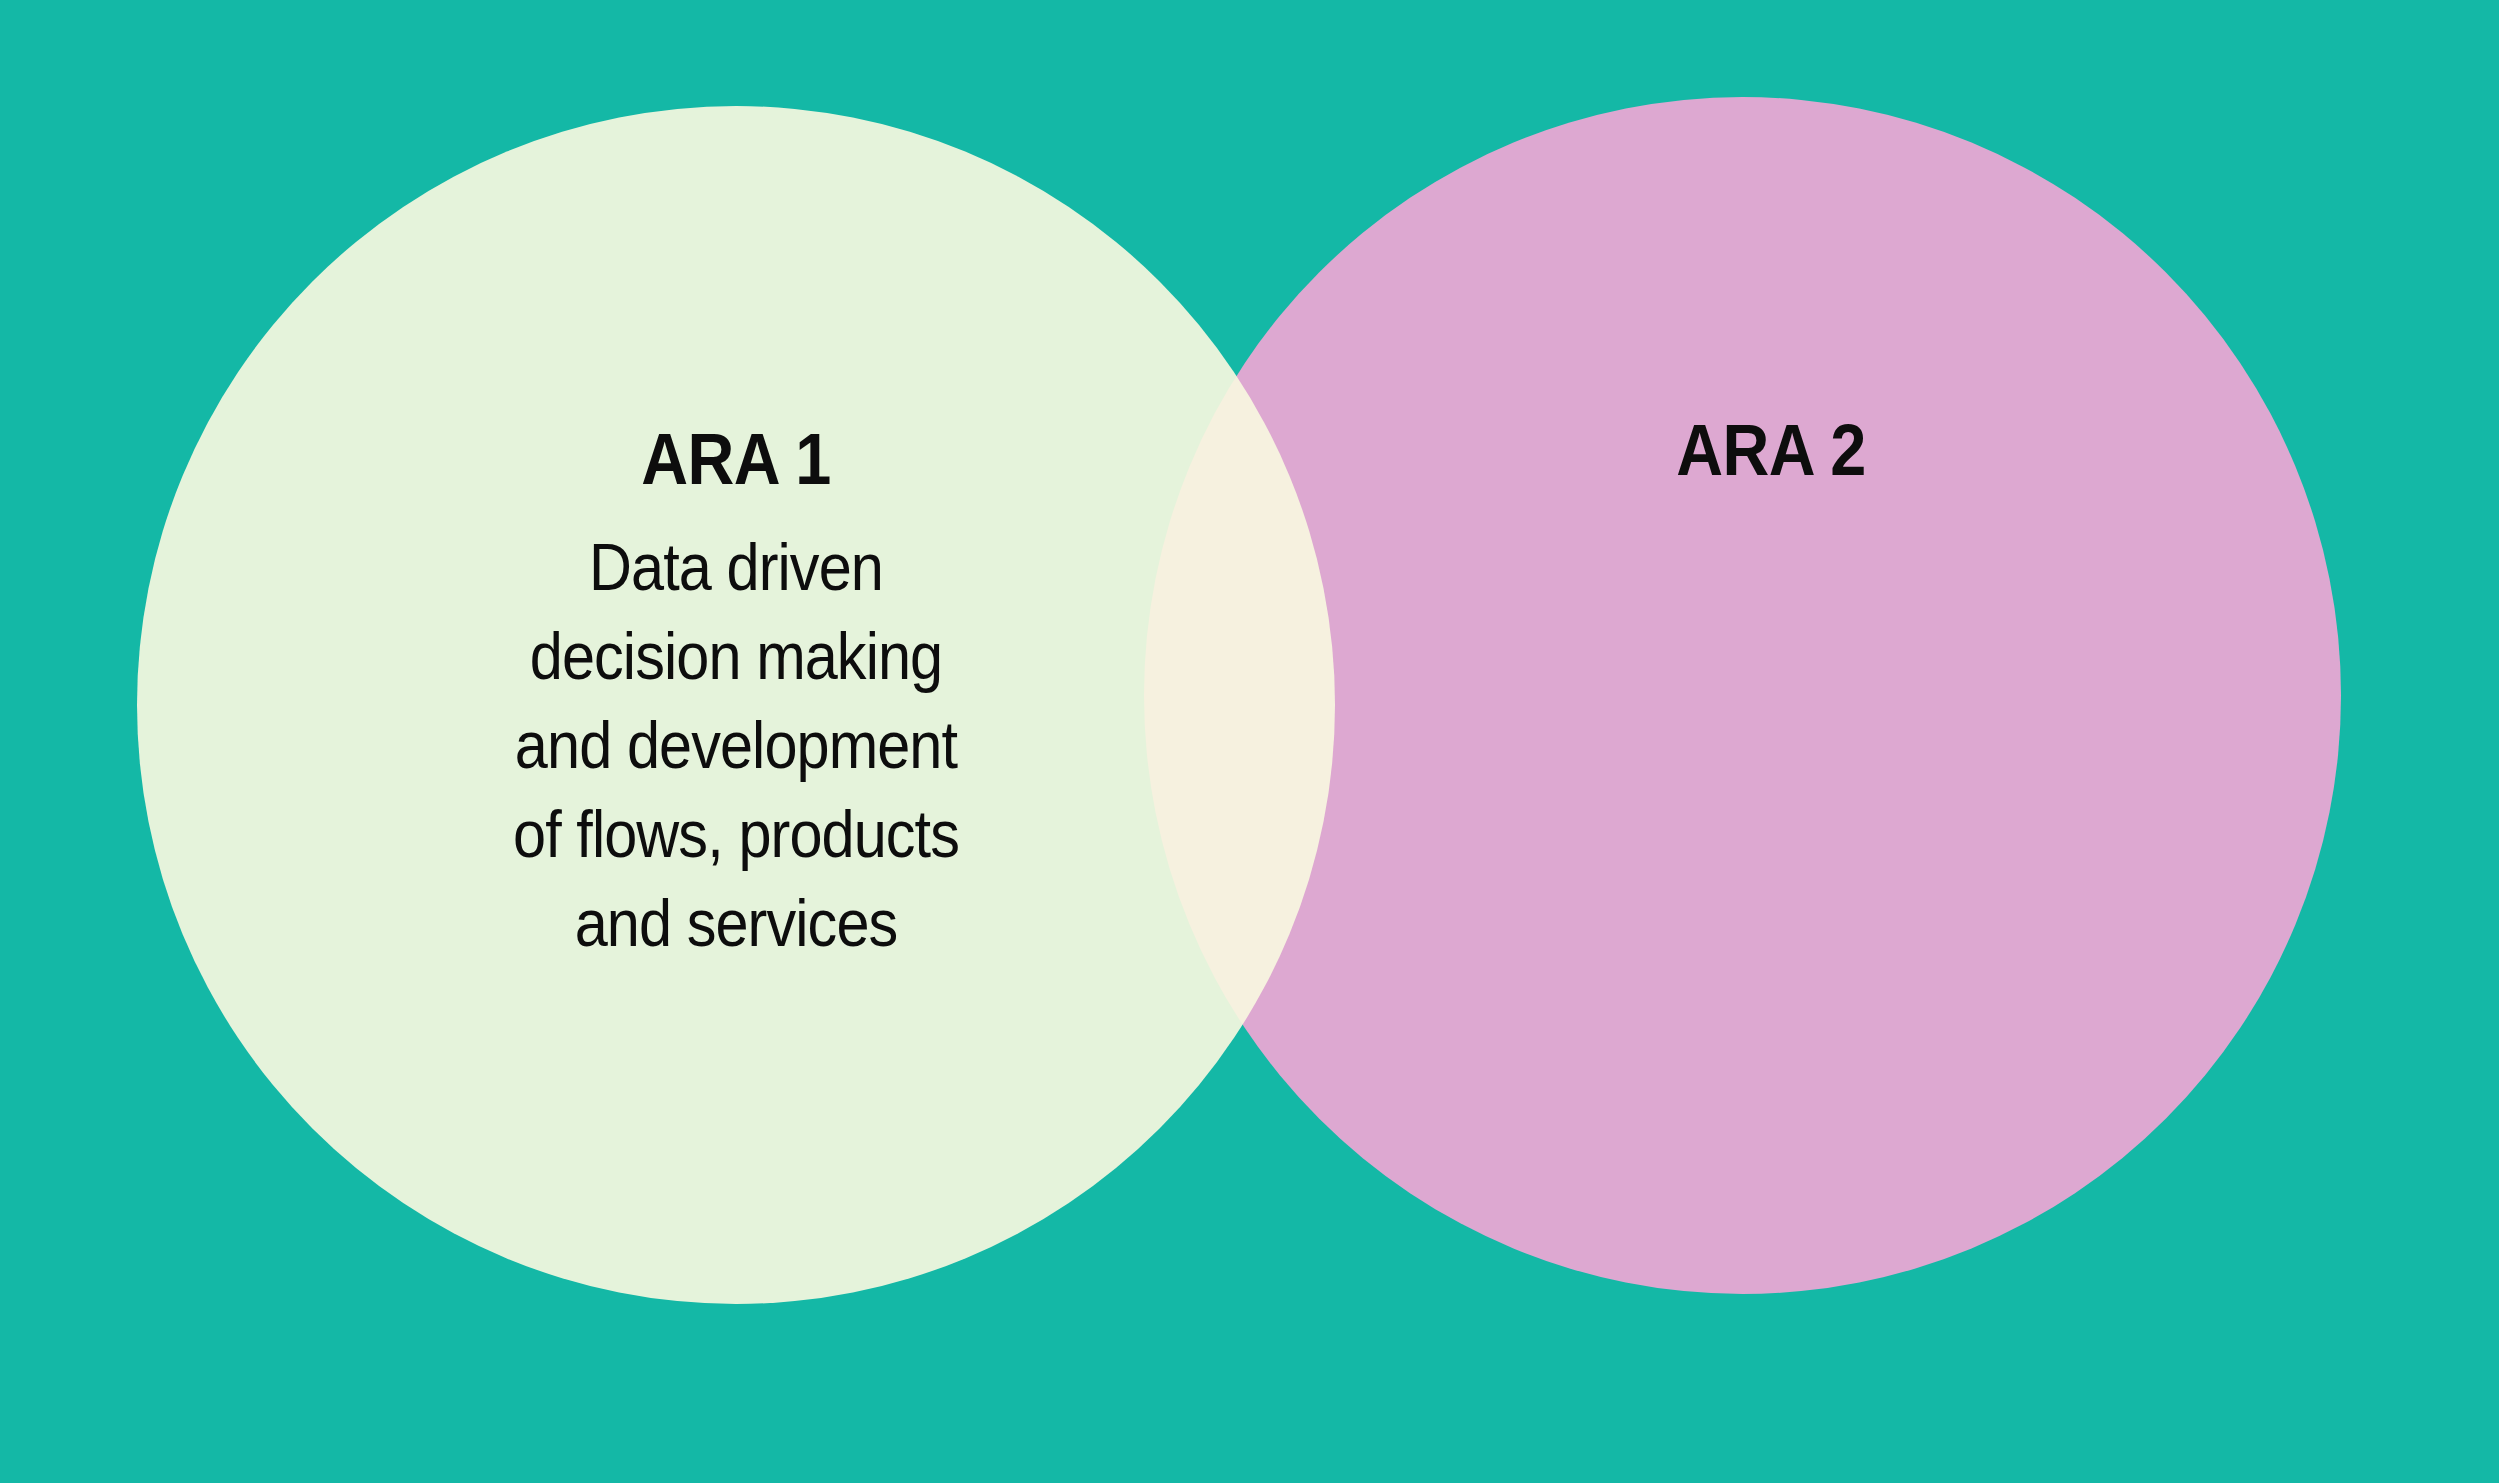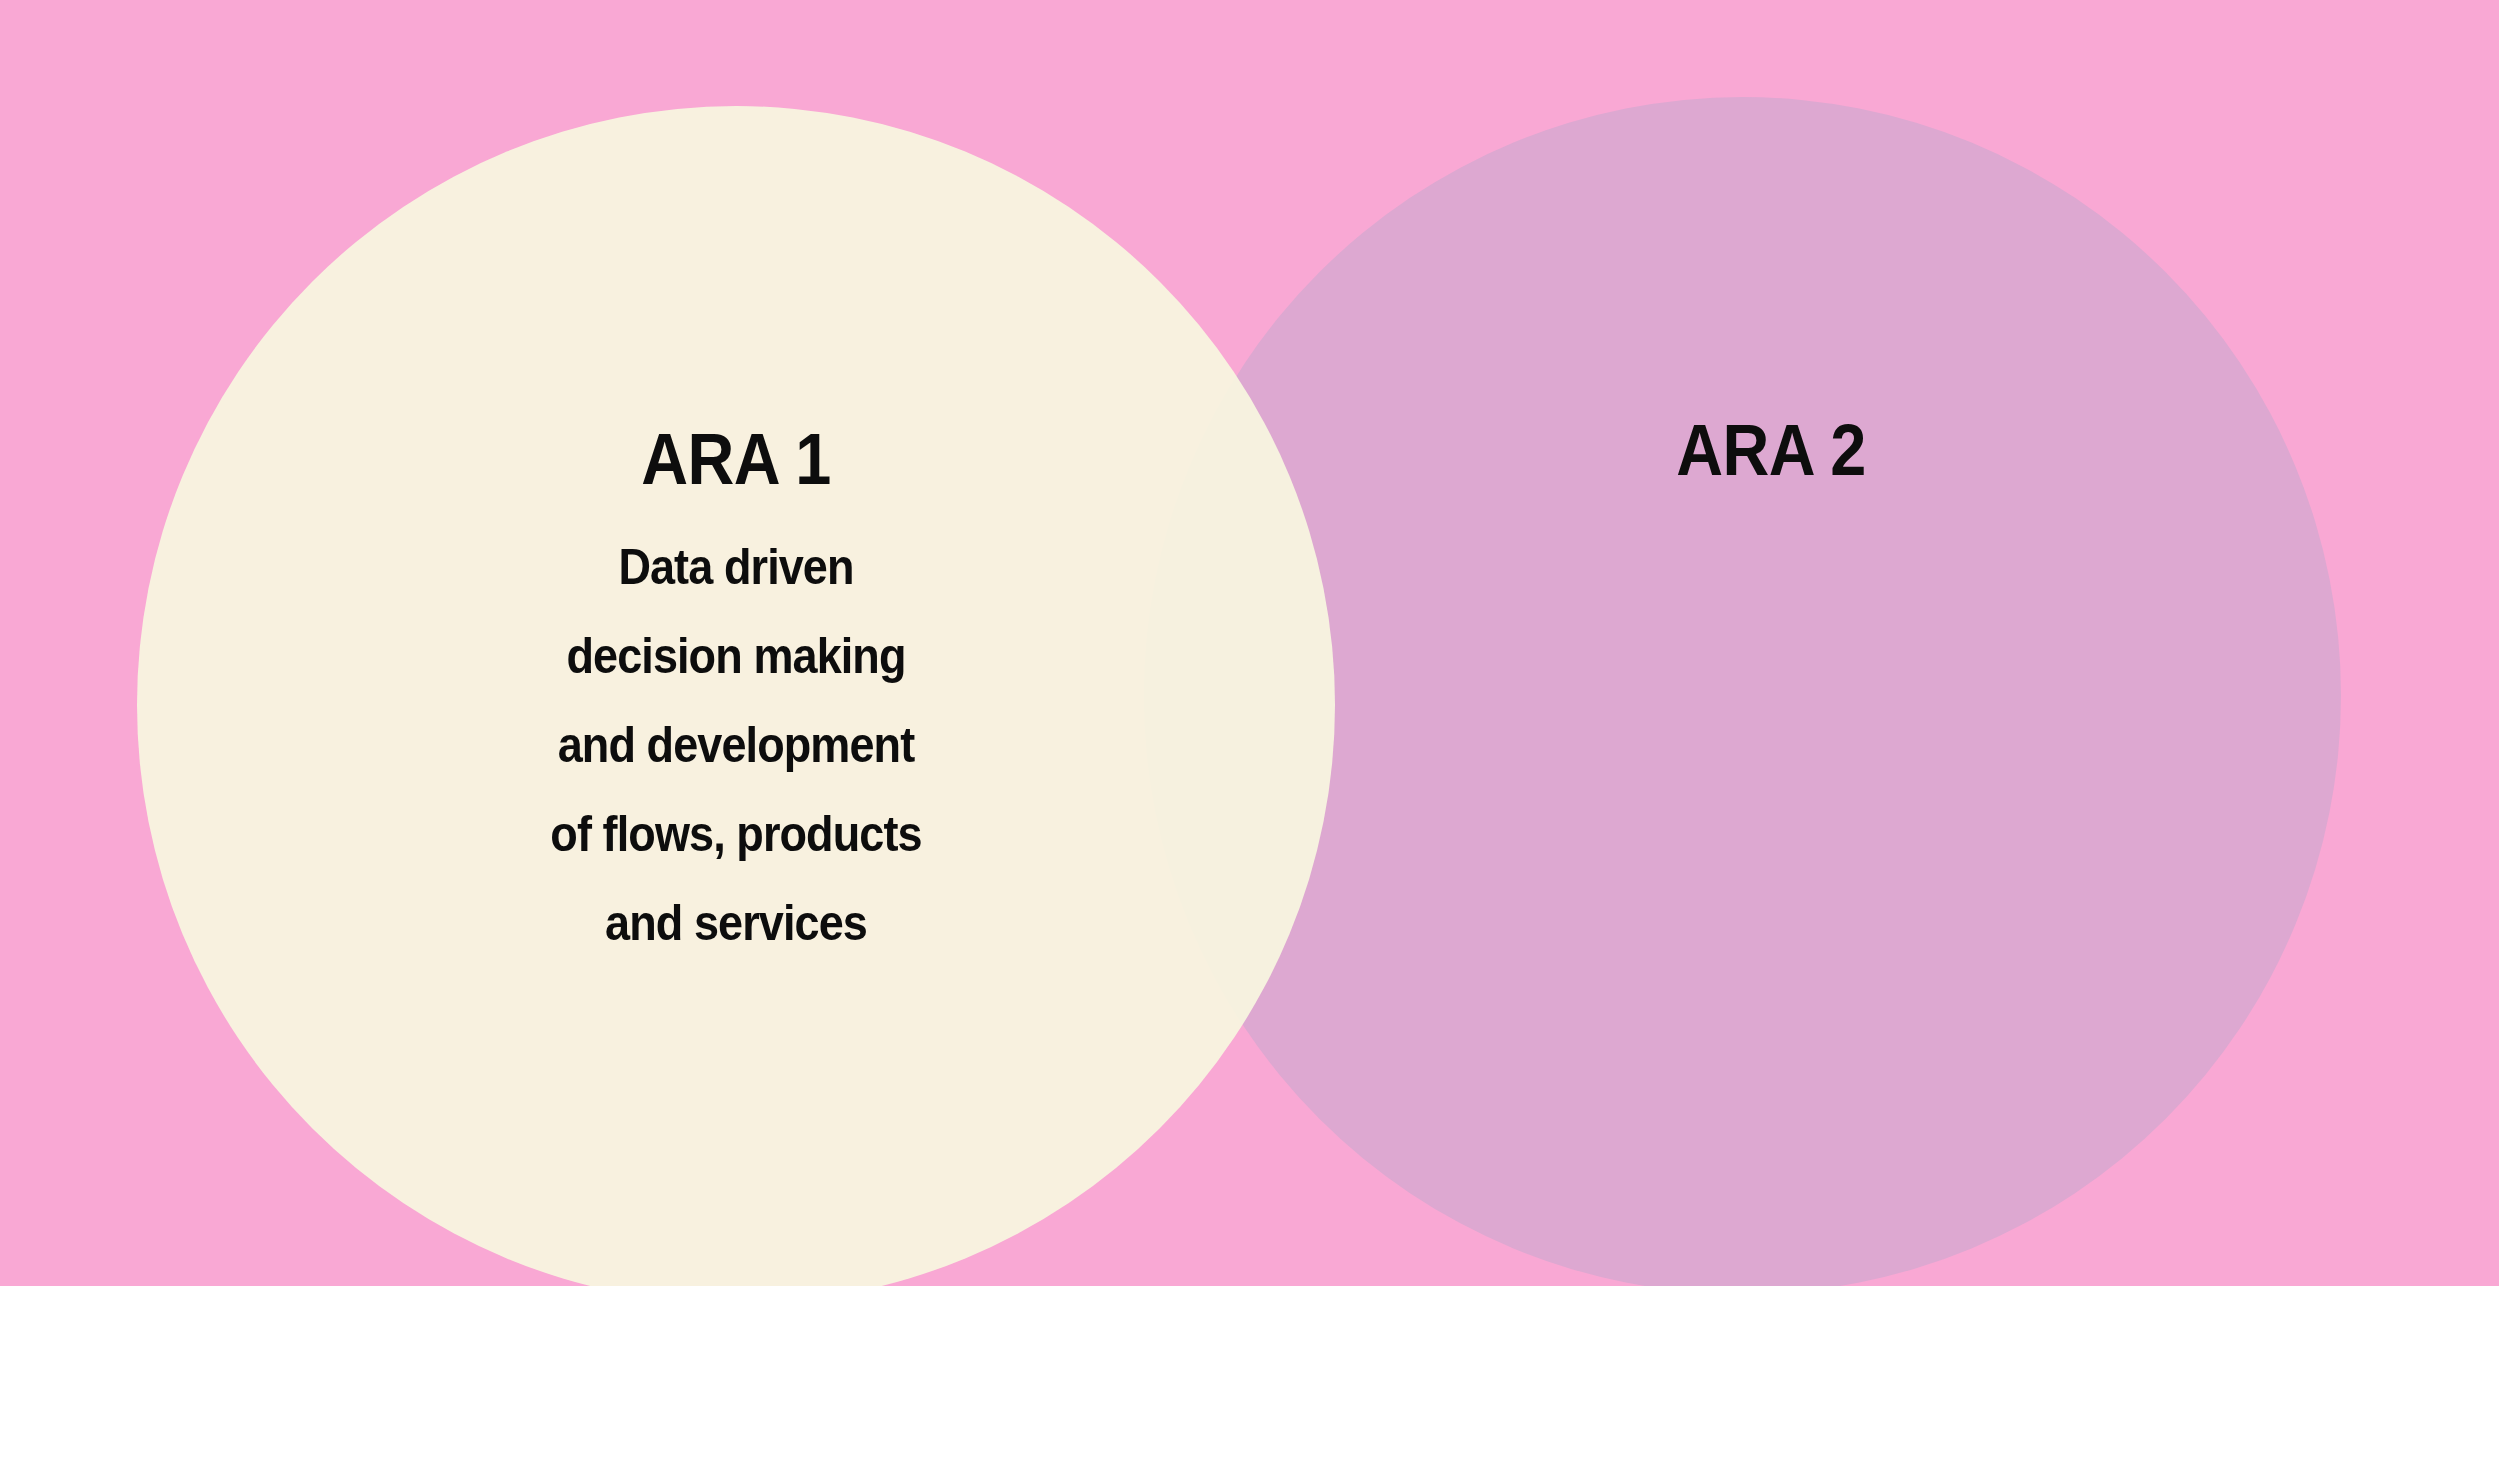--- a/index.html
+++ b/index.html
@@ -4,22 +4,22 @@
 <title>Venn Diagram ARA 1 / ARA 2</title>
 <style>
   html, body {
     margin: 0;
     padding: 0;
     background: #ffffff;
   }
   #stage {
     position: relative;
     width: 2500px;
-    height: 1286px;
-    background: #f9a8d4;
+    height: 1483px;
+    background: #14b8a6;
     overflow: hidden;
     font-family: "Liberation Sans", "DejaVu Sans", sans-serif;
   }
 
   
   .venn-circle {
     position: absolute;
     border-radius: 50%;
   }
 
@@ -56,22 +56,22 @@
     font-weight: bold;
     line-height: 1.0;
     letter-spacing: -0.6px;
     transform: scaleX(0.90);
     transform-origin: center center;
     white-space: nowrap;
     margin: 0 0 28px 0;
   }
 
   .venn-body {
-    font-size: 50px;
-    font-weight: bold;
+    font-size: 66px;
+    font-weight: normal;
     line-height: 89px;
     letter-spacing: -1px;
     margin: 8px;
   }
 
   .venn-body .line {
     display: block;
     transform: scaleX(0.90);
     transform-origin: center center;
     white-space: nowrap;

